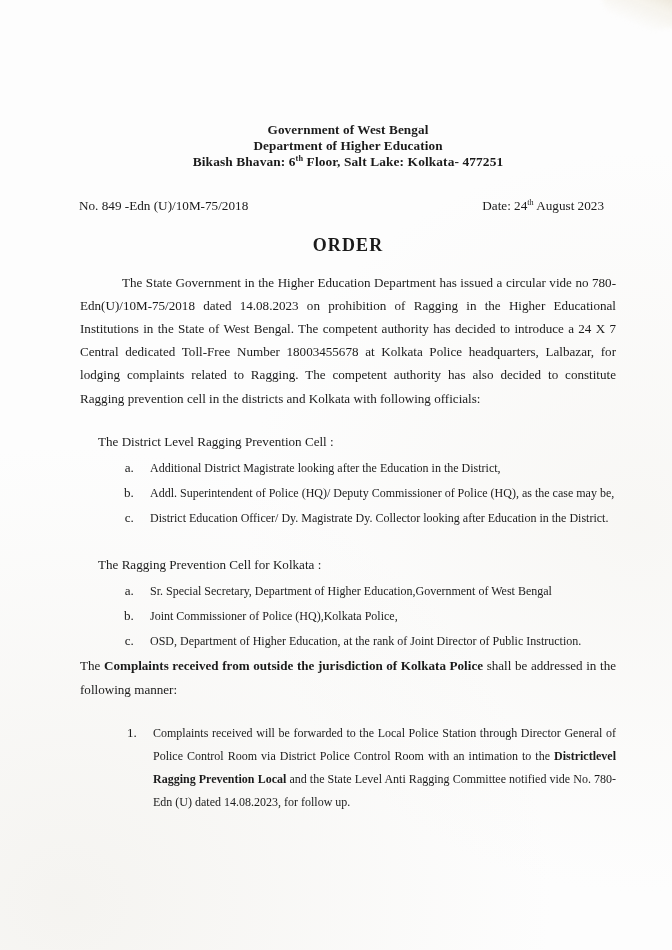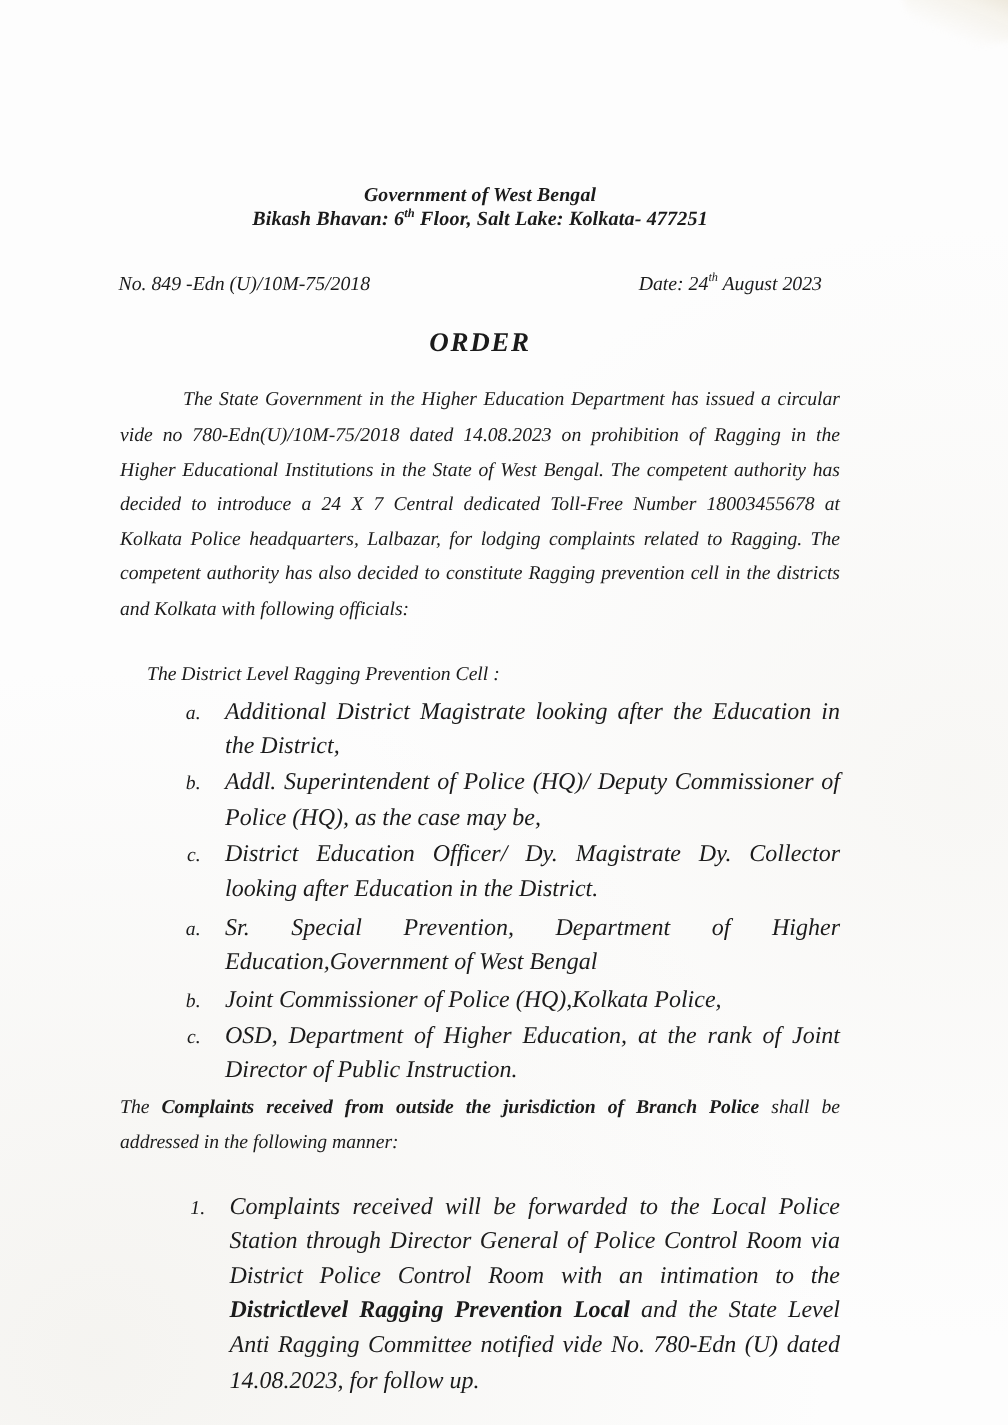--- a/index.html
+++ b/index.html
@@ -35,23 +35,22 @@
     inset: 0;
     background:
       radial-gradient(120% 80% at 10% 95%, rgba(238,236,230,0.55) 0%, rgba(255,255,255,0) 60%),
       radial-gradient(90% 60% at 95% 55%, rgba(240,238,232,0.40) 0%, rgba(255,255,255,0) 65%);
     pointer-events: none;
   }
 
   .page {
     position: absolute;
     inset: 0;
-    padding: 0 112px 0 80px;
+    padding: 0 56px 0 80px;
     box-sizing: border-box;
-    font-style: italic;
   }
 
   
   .letterhead {
     text-align: center;
     margin-top: 122px;
     font-weight: bold;
     font-size: 13.2px;
     line-height: 16.2px;
     letter-spacing: 0.1px;
@@ -97,21 +96,21 @@
     line-height: 23.2px;
     margin: 0;
     padding-left: 18px;
   }
   .sec-district { margin-top: 20px; }
   .sec-kolkata  { margin-top: 22px; }
 
   ol.alpha, ol.decimal {
     margin: 3px 0 0 0;
     padding-left: 57px;
-    font-size: 16px;
+    font-size: 12px;
     line-height: 23.2px;
   }
   ol.alpha { list-style: lower-alpha; }
   ol.decimal { list-style: decimal; margin-top: 20px; padding-left: 60px; }
   ol.alpha > li, ol.decimal > li {
     text-align: justify;
     padding-left: 13px;
     margin-bottom: 1px;
   }
   ol.alpha > li::marker, ol.decimal > li::marker {
@@ -126,44 +125,46 @@
 </head>
 <body>
 
 <div class="scan-tint"></div>
 <div class="scan-artifact"></div>
 
 <div class="page">
 
   <div class="letterhead">
     <div>Government of West Bengal</div>
+    <div>Department of Higher Education</div>
     <div class="wide"><span>Bikash Bhavan: 6</span><sup>th</sup><span> Floor, Salt Lake: Kolkata- 477251</span></div>
   </div>
 
   <div class="refline">
     <div class="memo-no">No. 849 -Edn (U)/10M-75/2018</div>
     <div class="memo-date"><span>Date: 24</span><sup>th</sup><span> August 2023</span></div>
   </div>
 
   <div class="order-title">ORDER</div>
 
   <p class="body para-1">The State Government in the Higher Education Department has issued a circular vide no 780-Edn(U)/10M-75/2018 dated 14.08.2023 on prohibition of Ragging in the Higher Educational Institutions in the State of West Bengal. The competent authority has decided to introduce  a 24 X 7 Central dedicated Toll-Free Number 18003455678 at Kolkata Police headquarters, Lalbazar, for lodging complaints related to Ragging. The competent authority has also decided to constitute Ragging prevention cell in the districts and Kolkata with following officials:</p>
 
   <p class="section-head sec-district">The District Level Ragging Prevention Cell :</p>
   <ol class="alpha">
     <li>Additional District Magistrate looking after the Education in the District,</li>
     <li>Addl. Superintendent of Police (HQ)/ Deputy Commissioner of Police (HQ), as the case may be,</li>
     <li>District Education Officer/ Dy. Magistrate Dy. Collector looking after Education in the District.</li>
   </ol>
 
+  <p class="section-head sec-kolkata">The Ragging Prevention Cell for Kolkata :</p>
   <ol class="alpha">
-    <li>Sr. Special Prevention, Department of Higher Education,Government of West Bengal</li>
+    <li>Sr. Special Secretary, Department of Higher Education,Government of West Bengal</li>
     <li>Joint Commissioner of Police (HQ),Kolkata Police,</li>
     <li>OSD, Department of Higher Education, at the rank of Joint Director of Public Instruction.</li>
   </ol>
 
-  <p class="body para-complaints"><span>The </span><b>Complaints received from outside the jurisdiction of Branch Police</b><span> shall be addressed in the following manner:</span></p>
+  <p class="body para-complaints"><span>The </span><b>Complaints received from outside the jurisdiction of Kolkata Police</b><span> shall be addressed in the following manner:</span></p>
 
   <ol class="decimal">
     <li><span>Complaints received will be forwarded to the Local Police Station through Director General of Police Control Room via District Police Control Room with an intimation to the </span><b>Districtlevel Ragging Prevention Local</b><span> and the State Level Anti Ragging Committee notified vide No. 780-Edn (U) dated 14.08.2023, for follow up.</span></li>
   </ol>
 
 </div>
 
 </body></html>

